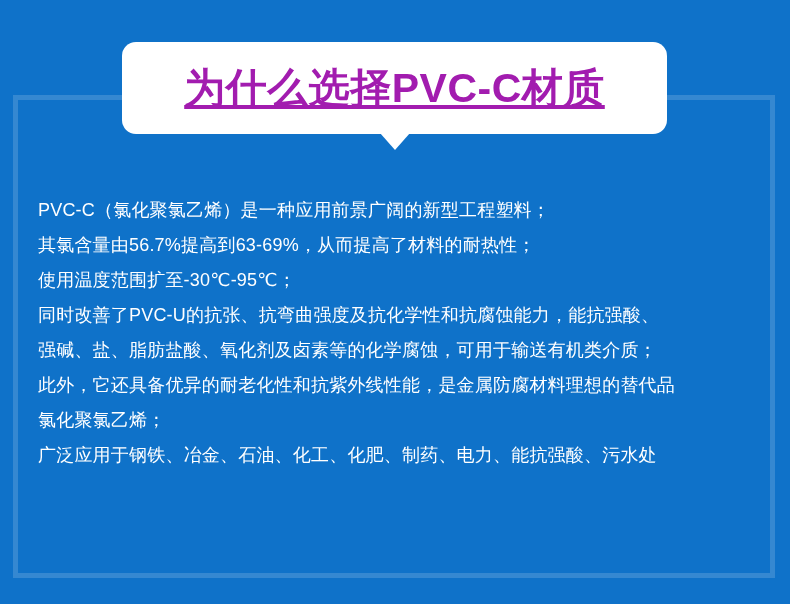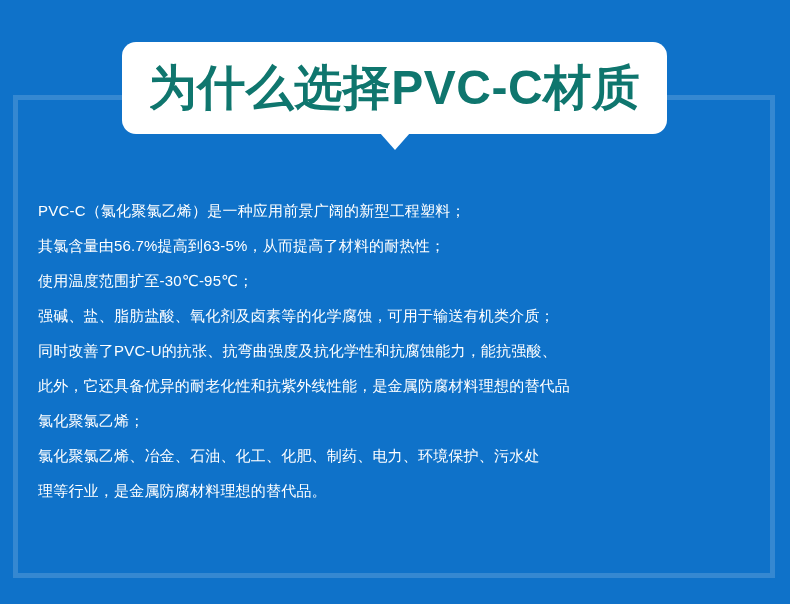--- a/index.html
+++ b/index.html
@@ -43,26 +43,27 @@
     height: 92px;
     background: #ffffff;
     border-radius: 14px;
     display: flex;
     align-items: center;
     justify-content: center;
     z-index: 3;
   }
 
   #title-text {
-    color: #0f766e;
-    font-size: 48px;
+    color: #a21caf;
+    font-size: 41px;
     font-weight: bold;
     letter-spacing: 0.5px;
     line-height: 1;
     white-space: nowrap;
+    text-decoration: underline;
   }
 
   
   #title-notch {
     position: absolute;
     left: 380px;
     top: 133px;
     width: 0;
     height: 0;
     border-left: 15px solid transparent;
@@ -74,21 +75,21 @@
   #body-copy {
     position: absolute;
     left: 38px;
     top: 193px;
     width: 720px;
     z-index: 2;
     color: #ffffff;
   }
 
   .body-line {
-    font-size: 15px;
+    font-size: 18px;
     line-height: 35px;
     color: #ffffff;
     white-space: pre;
     letter-spacing: 0.2px;
   }
 </style>
 </head>
 <body>
 
 <div id="poster">
@@ -96,23 +97,22 @@
   <div id="inner-frame"></div>
 
   <div id="title-card">
     <span id="title-text">为什么选择PVC-C材质</span>
   </div>
 
   <div id="title-notch"></div>
 
   <div id="body-copy">
     <div class="body-line">PVC-C（氯化聚氯乙烯）是一种应用前景广阔的新型工程塑料；</div>
-    <div class="body-line">其氯含量由56.7%提高到63-5%，从而提高了材料的耐热性；</div>
+    <div class="body-line">其氯含量由56.7%提高到63-69%，从而提高了材料的耐热性；</div>
     <div class="body-line">使用温度范围扩至-30℃-95℃；</div>
+    <div class="body-line">同时改善了PVC-U的抗张、抗弯曲强度及抗化学性和抗腐蚀能力，能抗强酸、</div>
     <div class="body-line">强碱、盐、脂肪盐酸、氧化剂及卤素等的化学腐蚀，可用于输送有机类介质；</div>
-    <div class="body-line">同时改善了PVC-U的抗张、抗弯曲强度及抗化学性和抗腐蚀能力，能抗强酸、</div>
     <div class="body-line">此外，它还具备优异的耐老化性和抗紫外线性能，是金属防腐材料理想的替代品</div>
     <div class="body-line">氯化聚氯乙烯；</div>
-    <div class="body-line">氯化聚氯乙烯、冶金、石油、化工、化肥、制药、电力、环境保护、污水处</div>
-    <div class="body-line">理等行业，是金属防腐材料理想的替代品。</div>
+    <div class="body-line">广泛应用于钢铁、冶金、石油、化工、化肥、制药、电力、能抗强酸、污水处</div>
   </div>
 
 </div>
 
 </body></html>

